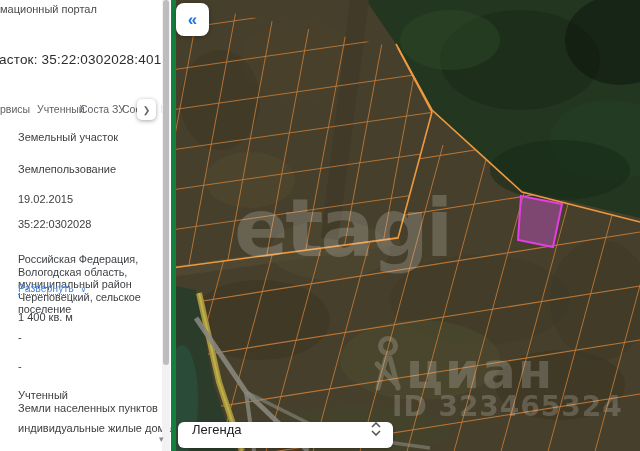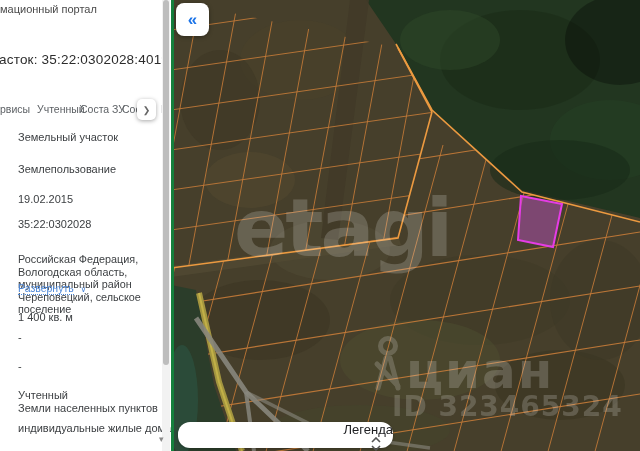--- a/index.html
+++ b/index.html
@@ -1,20 +1,20 @@
 <!DOCTYPE html>
 <html><head>
 <meta charset="utf-8">
 <style>
   html,body{margin:0;padding:0;}
   body{width:640px;height:451px;overflow:hidden;font-family:"Liberation Sans",sans-serif;background:#fff;}
   #app{position:relative;width:640px;height:451px;overflow:hidden;}
 
   
-  #panel{position:absolute;left:0;top:0;width:171px;height:451px;background:#fff;z-index:5;overflow:hidden;border-right:3px solid #15803d;}
+  #panel{position:absolute;left:0;top:0;width:171px;height:451px;background:#fff;z-index:5;overflow:hidden;border-right:5px solid #15803d;}
   .portal-title{position:absolute;left:0;top:3px;font-size:11px;color:#4a4a4a;white-space:nowrap;}
   .parcel-title{position:absolute;left:-1px;top:52px;font-size:13.5px;color:#2c2c2c;white-space:nowrap;letter-spacing:.2px;}
   .tabs{position:absolute;left:0;top:101px;height:22px;width:171px;font-size:10.5px;color:#5d6165;white-space:nowrap;padding-left:12px;}
   .tab{position:absolute;top:2px;cursor:pointer;}
   .tab-scroll{position:absolute;left:137px;top:-2px;width:19px;height:21px;background:#fff;border-radius:5px;
       box-shadow:0 1px 4px rgba(0,0,0,.35);display:flex;align-items:center;justify-content:center;
       font-size:9px;color:#666;cursor:pointer;}
   .field{position:absolute;left:18px;font-size:11px;color:#3d4043;white-space:nowrap;}
   .addr{position:absolute;left:18px;top:253px;width:152px;font-size:10.8px;line-height:12.6px;color:#3d4043;white-space:normal;}
   .expand{position:absolute;left:18px;top:282px;font-size:10.5px;color:#4a86d8;cursor:pointer;}
@@ -25,22 +25,22 @@
   .sb-thumb{position:absolute;right:2px;top:0;width:6px;height:365px;background:#bdbdbd;border-radius:3px;cursor:pointer;}
   .sb-more{position:absolute;right:2px;top:434px;width:10px;height:10px;color:#8a8a8a;font-size:9px;line-height:10px;cursor:pointer;}
 
   
   #map{position:absolute;left:171px;top:0;width:469px;height:451px;cursor:grab;}
   #mapsvg{position:absolute;left:0;top:0;}
 
   .collapse-btn{position:absolute;left:5px;top:3px;width:33px;height:33px;background:#fff;border-radius:8px;
       box-shadow:0 1px 4px rgba(0,0,0,.35);display:flex;align-items:center;justify-content:center;
       color:#1a73e8;font-size:17px;font-weight:bold;cursor:pointer;z-index:6;}
-  .legend-bar{position:absolute;left:7px;top:422px;width:215px;height:26px;background:#fff;border-radius:12px;
-      box-shadow:0 1px 3px rgba(0,0,0,.25);display:flex;align-items:flex-end;cursor:pointer;z-index:6;flex-direction:column;}
+  .legend-bar{position:absolute;left:7px;top:422px;width:215px;height:26px;background:#fff;border-radius:6px;
+      box-shadow:0 1px 3px rgba(0,0,0,.25);display:flex;align-items:flex-start;cursor:pointer;z-index:6;}
   .legend-bar .legend-label{margin-left:14px;font-size:13px;color:#202124;flex:1;}
   .legend-bar .updown{margin-right:12px;display:flex;flex-direction:column;align-items:center;color:#555;}
 </style>
 </head>
 <body>
 
 <div id="app">
 
   <div id="panel">
     <div class="portal-title">мационный портал</div>

